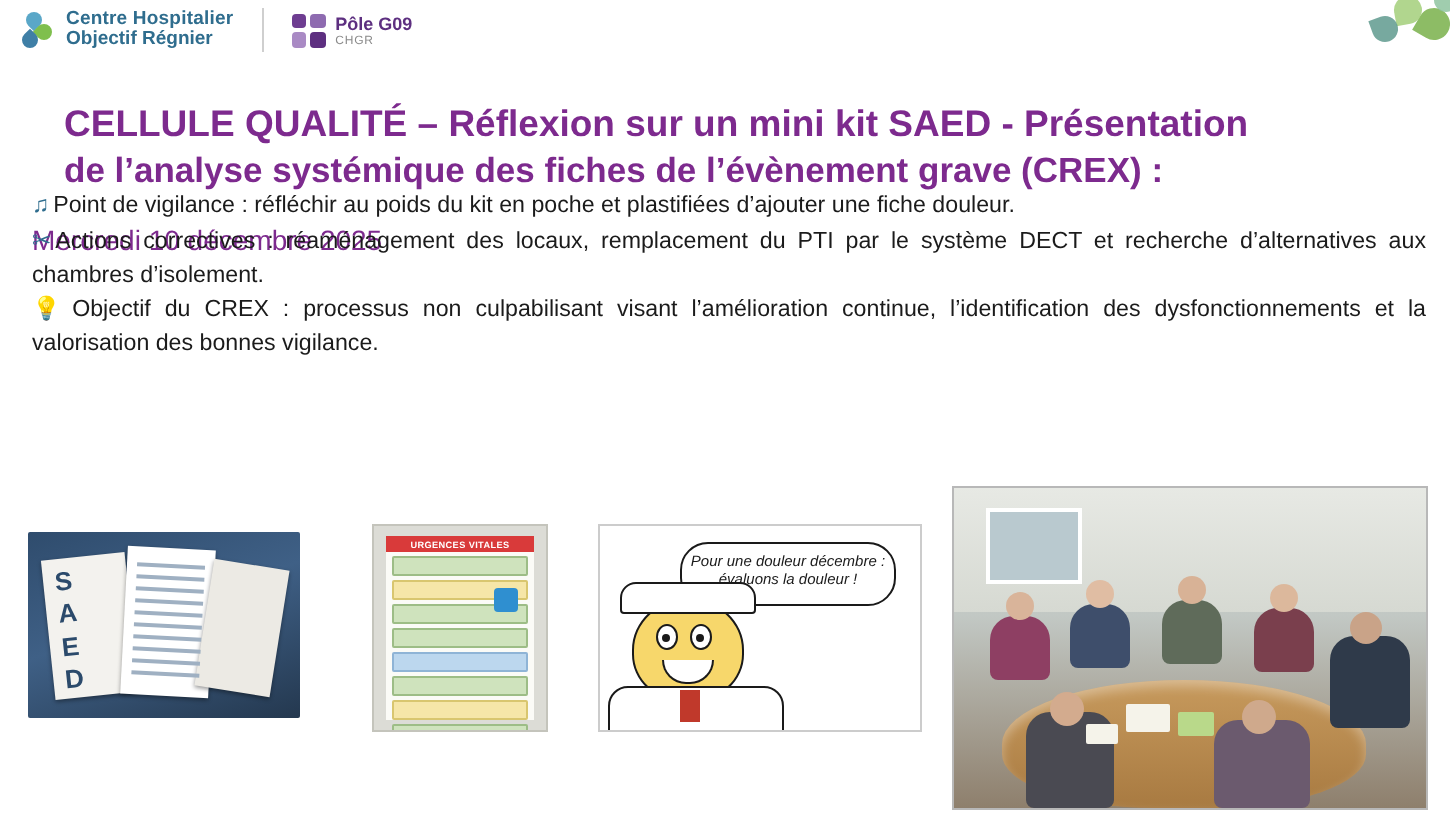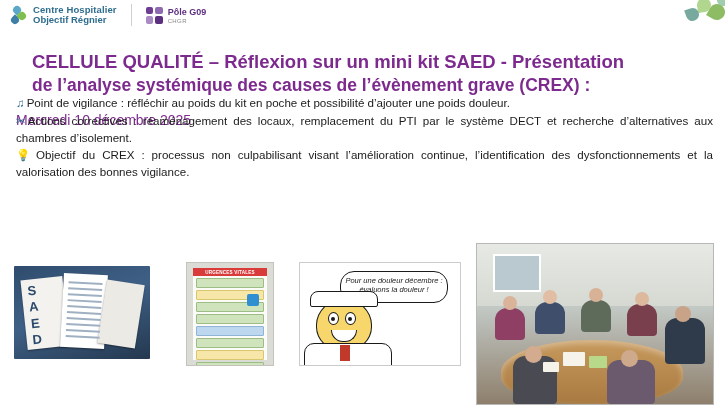--- a/index.html
+++ b/index.html
@@ -459,30 +459,30 @@
 <div class="corner-deco">
   <span class="c1"></span>
     <span class="c2"></span>
     <span class="c3"></span>
     <span class="c4"></span>
 </div>
 
 <div class="title-block">
   <div class="title">
     <span class="cap">CELLULE QUALITÉ – Réflexion sur un mini kit SAED - Présentation</span><br>
-    <span>de l’analyse systémique des causes de l’évènement grave (CREX) :</span>
+    <span>de l’analyse systémique des fiches de l’évènement grave (CREX) :</span>
   </div>
   <div class="subtitle-date">Mercredi 10 décembre 2025</div>
 </div>
 
 <div class="body-block">
 
 
   <p class="para">
-    <span class="glyph blue">♫</span><span>Point de vigilance : réfléchir au poids du kit en poche et possibilité d’ajouter une poids douleur.</span>
+    <span class="glyph blue">♫</span><span>Point de vigilance : réfléchir au poids du kit en poche et plastifiées d’ajouter une fiche douleur.</span>
   </p>
 
 
   <p class="para">
     <span class="glyph blue">✂</span><span>Actions correctives : réaménagement des locaux, remplacement du PTI par le système DECT et recherche d’alternatives aux chambres d’isolement.</span>
   </p>
 
   <p class="para">
     <span class="glyph bulb">💡</span><span>Objectif du CREX : processus non culpabilisant visant l’amélioration continue, l’identification des dysfonctionnements et la valorisation des bonnes vigilance.</span>
   </p>

